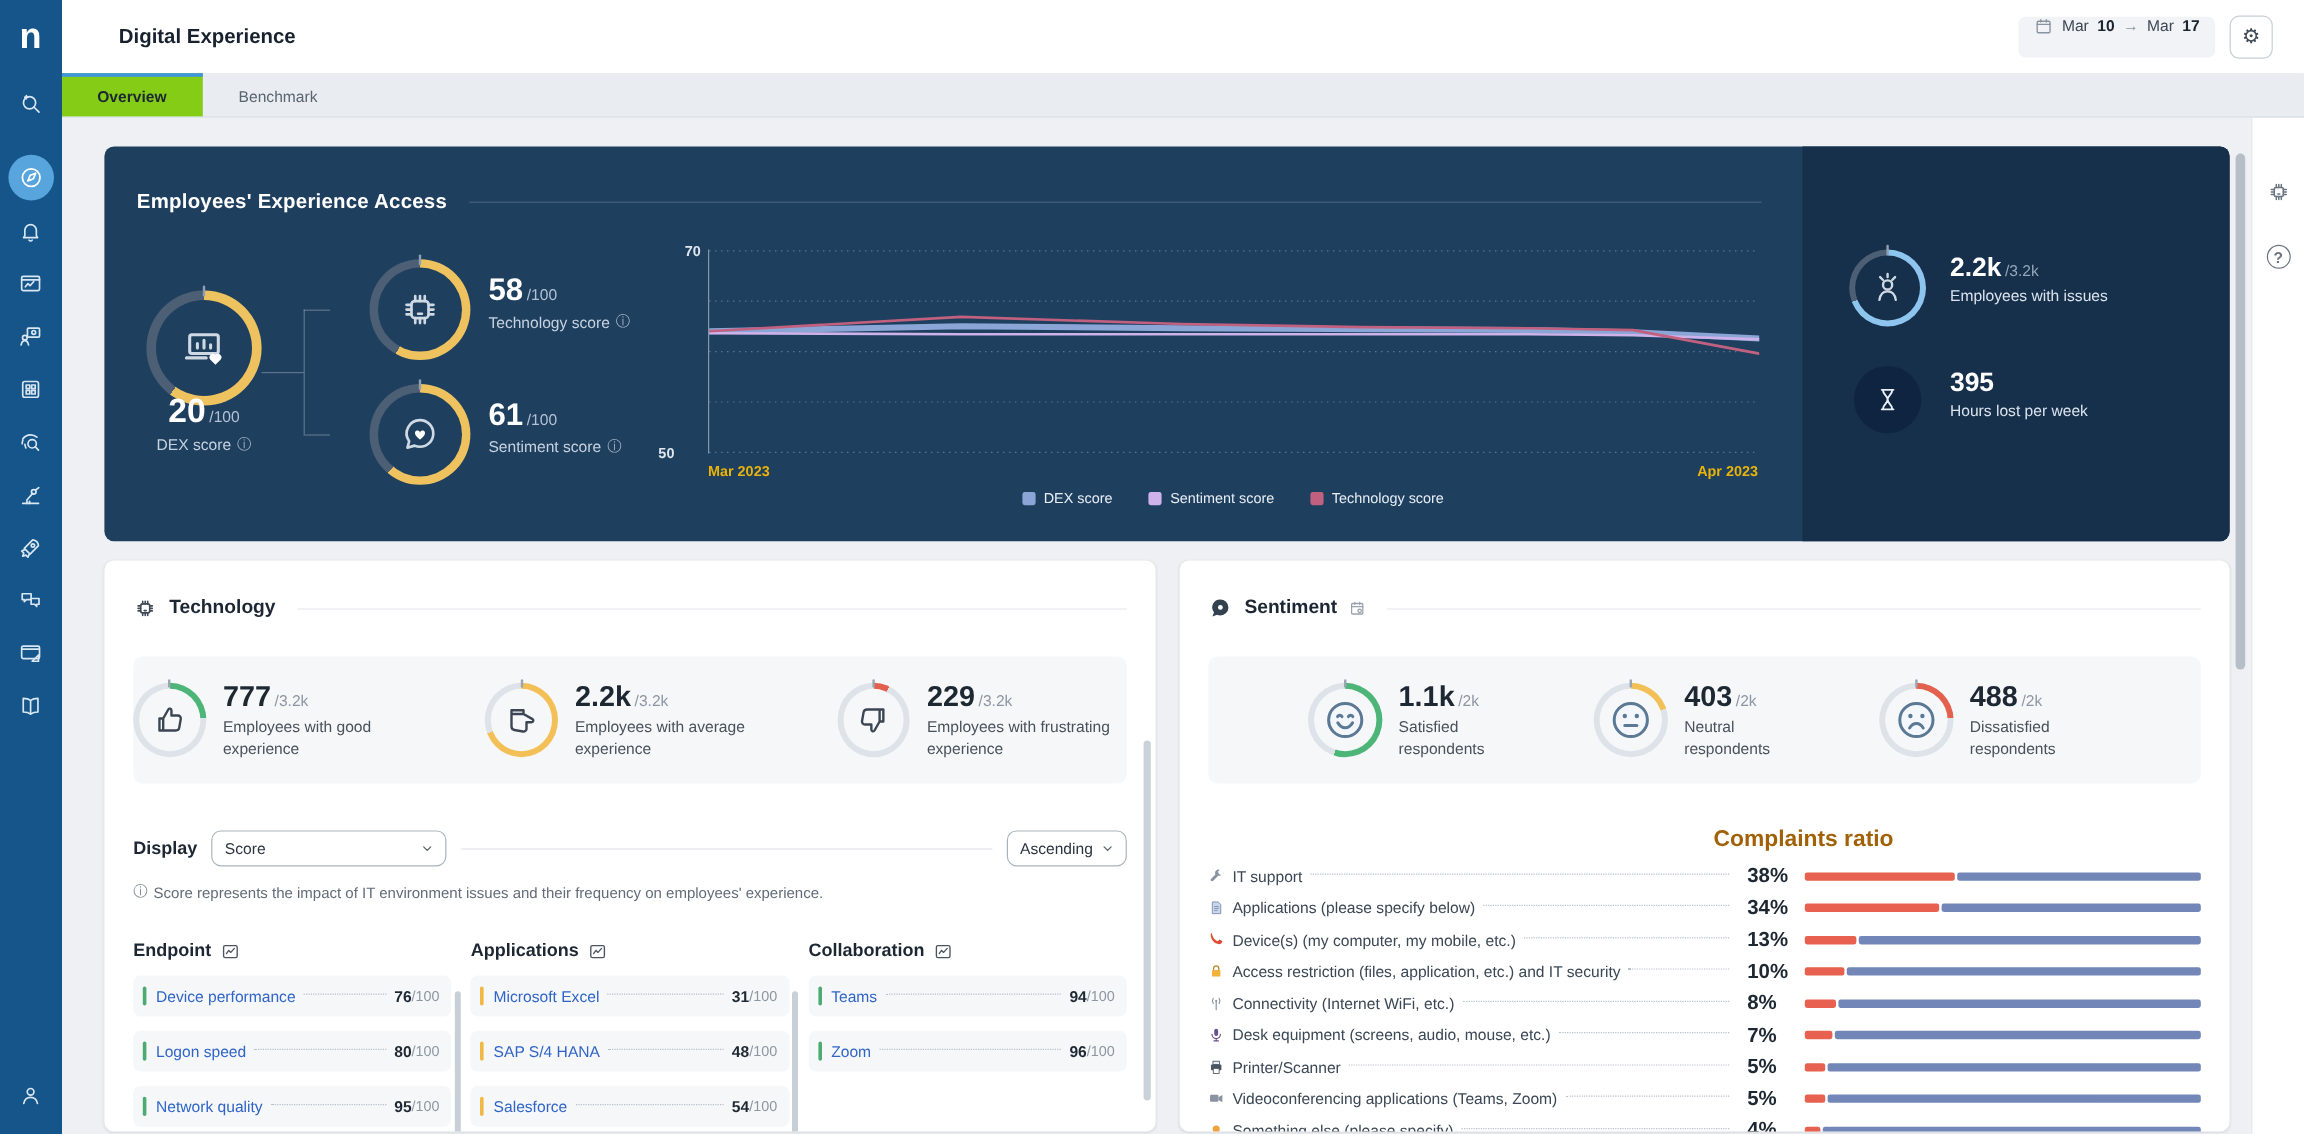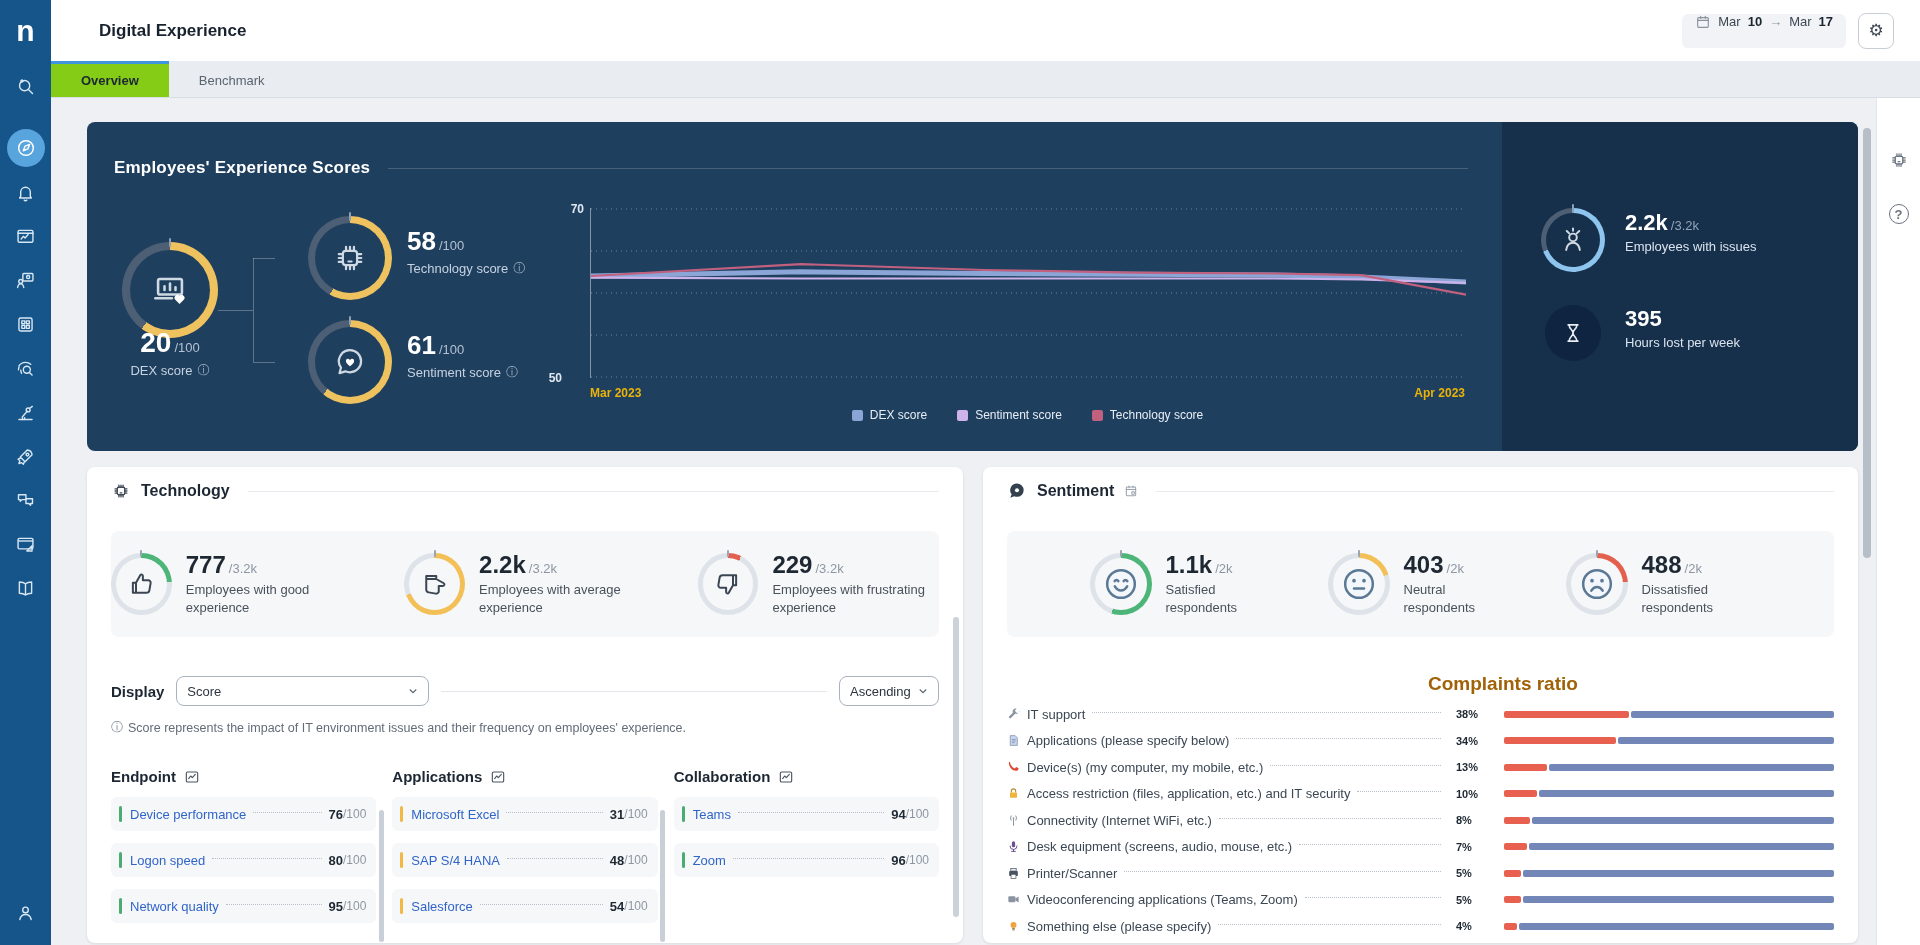--- a/index.html
+++ b/index.html
@@ -64,39 +64,39 @@
 .hero-right{position:absolute;right:0;top:0;width:356px;height:329px;background:var(--heroDark,#162f4a);border-radius:0 8px 8px 0}
 .hr-gauge{position:absolute;left:39px;top:86px;width:64px;height:64px;--w:5px;--bg:var(--heroDark,#162f4a)!important}
 .hr-circle{position:absolute;left:43px;top:183px;width:56px;height:56px;border-radius:50%;background:#0e2440;display:flex;align-items:center;justify-content:center}
 .hr-text{position:absolute;left:123px}
 .hr-text .row{display:flex;align-items:baseline;gap:3px}
 .hr-text .v{font-size:22px;font-weight:700}
 .hr-text .m{font-size:13px;color:#93a5bb}
 .hr-text .lab{margin-top:3px;font-size:13px;color:#dae3ee}
 
 .cards{position:absolute;left:36px;top:369px;display:flex;gap:20px}
-.card{background:#fff;border-radius:8px;box-shadow:0 1px 3px rgba(20,30,40,.1);height:476px;padding:14px 24px;position:relative;overflow:hidden}
+.card{background:#fff;border-radius:8px;box-shadow:0 1px 3px rgba(20,30,40,.1);height:476px;padding:30px 24px;position:relative;overflow:hidden}
 .card-tech{width:876px}
 .card-senti{width:875px}
 .card-head{display:flex;align-items:center;gap:10px}
 .card-head h3{font-size:16px;font-weight:700;color:#1d2733}
 .card-head .hline2{flex:1;height:1px;background:#e7eaee;margin-left:8px}
 .stats-strip{margin-top:30px;height:106px;background:#f6f7f9;border-radius:8px;display:flex;align-items:center;justify-content:center;gap:52px}
 .stat{display:flex;align-items:center;gap:14px}
 .stat .gauge{width:62px;height:62px;--w:5px;--t:#dde3e9;--bg:#f6f7f9}
 .stat .gauge .tick{height:7px;top:-3px;background:#9aa5b1}
 .stat .val{display:flex;align-items:baseline;gap:3px}
 .stat .val .v{font-size:24px;font-weight:700;color:#1e2833}
 .stat .val .m{font-size:13px;color:#8d97a3}
 .stat .lab{font-size:13px;color:#49525c;line-height:1.35;max-width:170px;margin-top:2px}
 
 .display-row{margin-top:39px;display:flex;align-items:center;gap:12px}
 .display-row .dlabel{font-size:15px;font-weight:700;color:#1d2733}
 .select{height:30px;border:1px solid #a9b3bd;border-radius:8px;background:#fff;display:flex;align-items:center;justify-content:space-between;padding:0 10px;font-size:13px;color:#2b3540;cursor:pointer}
-.sel-sort{width:253px}
+.sel-sort{width:196px}
 .sel-order{width:100px}
 .dline{flex:1;height:1px;background:#e3e7ec}
 .note{margin-top:13px;font-size:12.5px;color:#626c78;display:flex;gap:5px;align-items:center}
 .note .info-i{color:#7d8792}
 .columns{margin-top:32px;display:flex;gap:16px;position:relative}
 .col{flex:1;min-width:0}
 .col-head{display:flex;align-items:center;gap:8px;margin-bottom:12px}
 .col-head h4{font-size:15px;font-weight:700;color:#1d2733}
 .item{display:flex;align-items:center;height:34px;background:#f6f7f9;border-radius:6px;margin-bottom:12px;padding:0 10px 0 8px}
 .item .cbar{width:3px;height:16px;border-radius:2px;margin-right:8px}
@@ -104,21 +104,21 @@
 .leader{flex:1;border-bottom:1px dotted #b7bfc9;margin:0 7px 4px}
 .item .iscore{font-size:13px;font-weight:700;color:#1e2833}
 .item .imax{font-size:12px;color:#8d97a3}
 .colbar{position:absolute;width:5px;height:132px;border-radius:3px;background:#c9cfd7;top:42px;cursor:pointer}
 .card-scroll{position:absolute;right:4px;top:150px;width:6px;height:300px;border-radius:3px;background:#ccd2d9;cursor:pointer}
 
 .comp-head{margin:36px 0 6px 421px;font-size:19px;font-weight:700;color:#a16207}
 .comp-row{display:flex;align-items:center;height:26.5px}
 .comp-row .cicon{width:20px;display:flex;align-items:center}
 .comp-row .clabel{font-size:13px;color:#3b4754;white-space:nowrap}
-.comp-row .cpct{width:40px;font-size:11px;font-weight:700;color:#1e2833;margin-left:8px}
+.comp-row .cpct{width:40px;font-size:17px;font-weight:700;color:#1e2833;margin-left:8px}
 .comp-bar{width:330px;height:7px;display:flex;gap:2px;margin-left:8px}
 .comp-bar .red{width:calc(var(--p)*1%);background:var(--barRed,#e8604f);border-radius:2px}
 .comp-bar .blue{flex:1;background:var(--barBlue,#7287b7);border-radius:2px}
 </style>
 </head>
 <body style="--link: #3065c8; --accent: #3f96dd; --gold: #eec25e; --sidebar: #15558a; --hero: #1f3f5f; --heroDark: #162f4a; --barRed: #e8604f; --barBlue: #7287b7;">
 
 <nav class="sidebar">
   <div class="logo">n</div>
   <div class="snav">
@@ -278,21 +278,21 @@
         <path d="M9.5 7.5v-3M12 7.5v-3M14.5 7.5v-3M9.5 19.5v-3M12 19.5v-3M14.5 19.5v-3M7.5 9.5h-3M7.5 12h-3M7.5 14.5h-3M19.5 9.5h-3M19.5 12h-3M19.5 14.5h-3"></path>
       </svg>
     </span>
   <span class="help">?</span>
 </aside>
 
 <main class="main">
 
   <section class="hero">
     <div class="hero-title-row">
-      <h2>Employees' Experience Scores</h2>
+      <h2>Employees' Experience Access</h2>
       <div class="hline"></div>
     </div>
 
     <div class="conn" style="left:131px;top:188px;width:35px;height:1px"></div>
     <div class="conn" style="left:166px;top:136px;width:1px;height:104px"></div>
     <div class="conn" style="left:166px;top:136px;width:22px;height:1px"></div>
     <div class="conn" style="left:166px;top:240px;width:22px;height:1px"></div>
 
     <div class="gauge g-dex" style="--p: 60; --c: #eec25e;">
       <span class="tick"></span>

